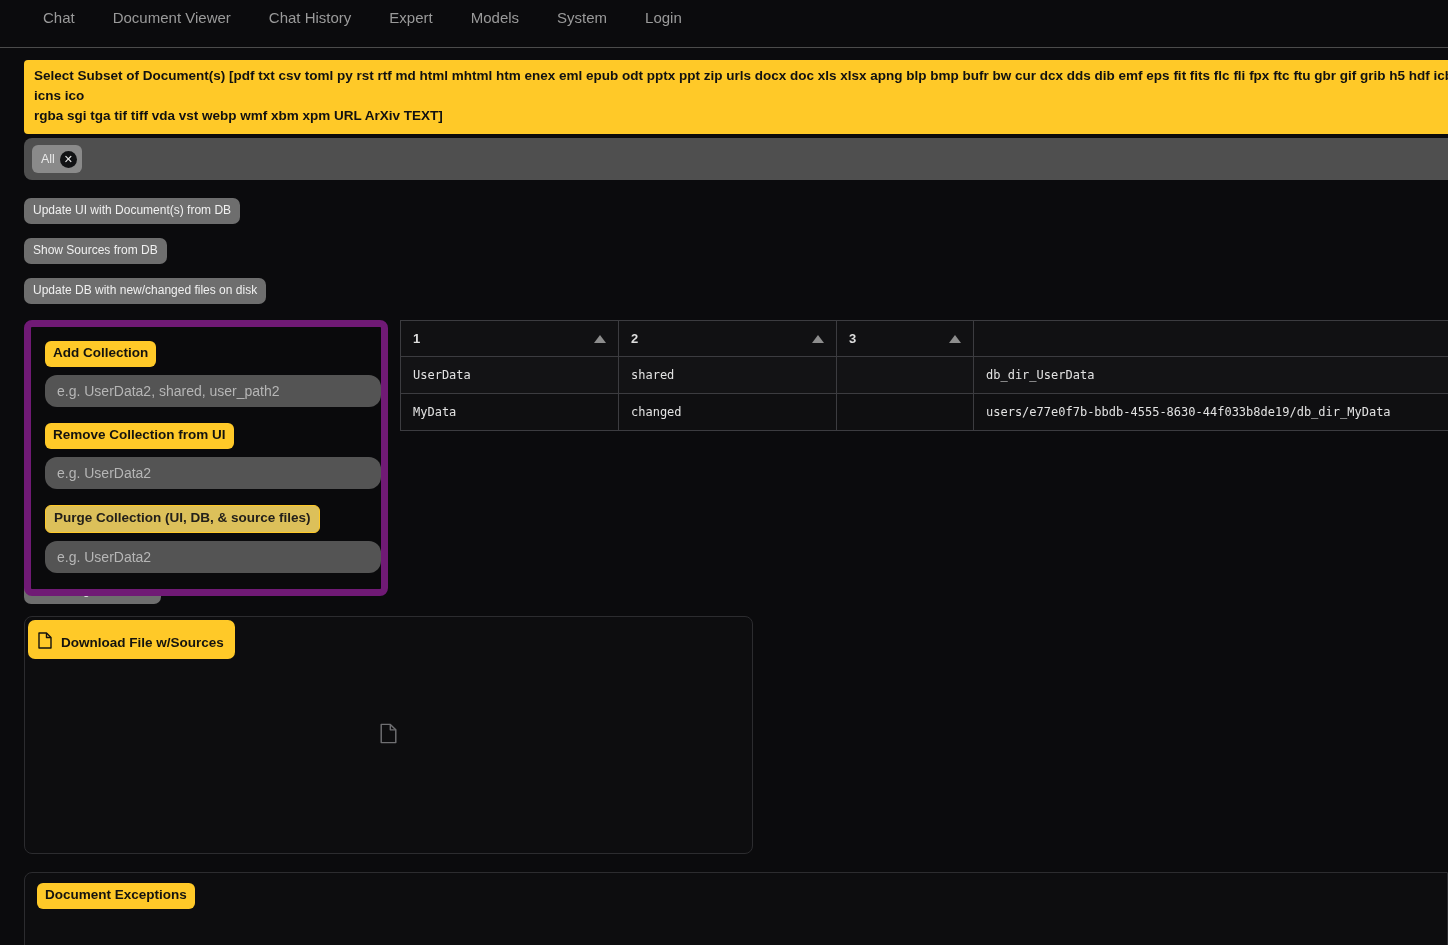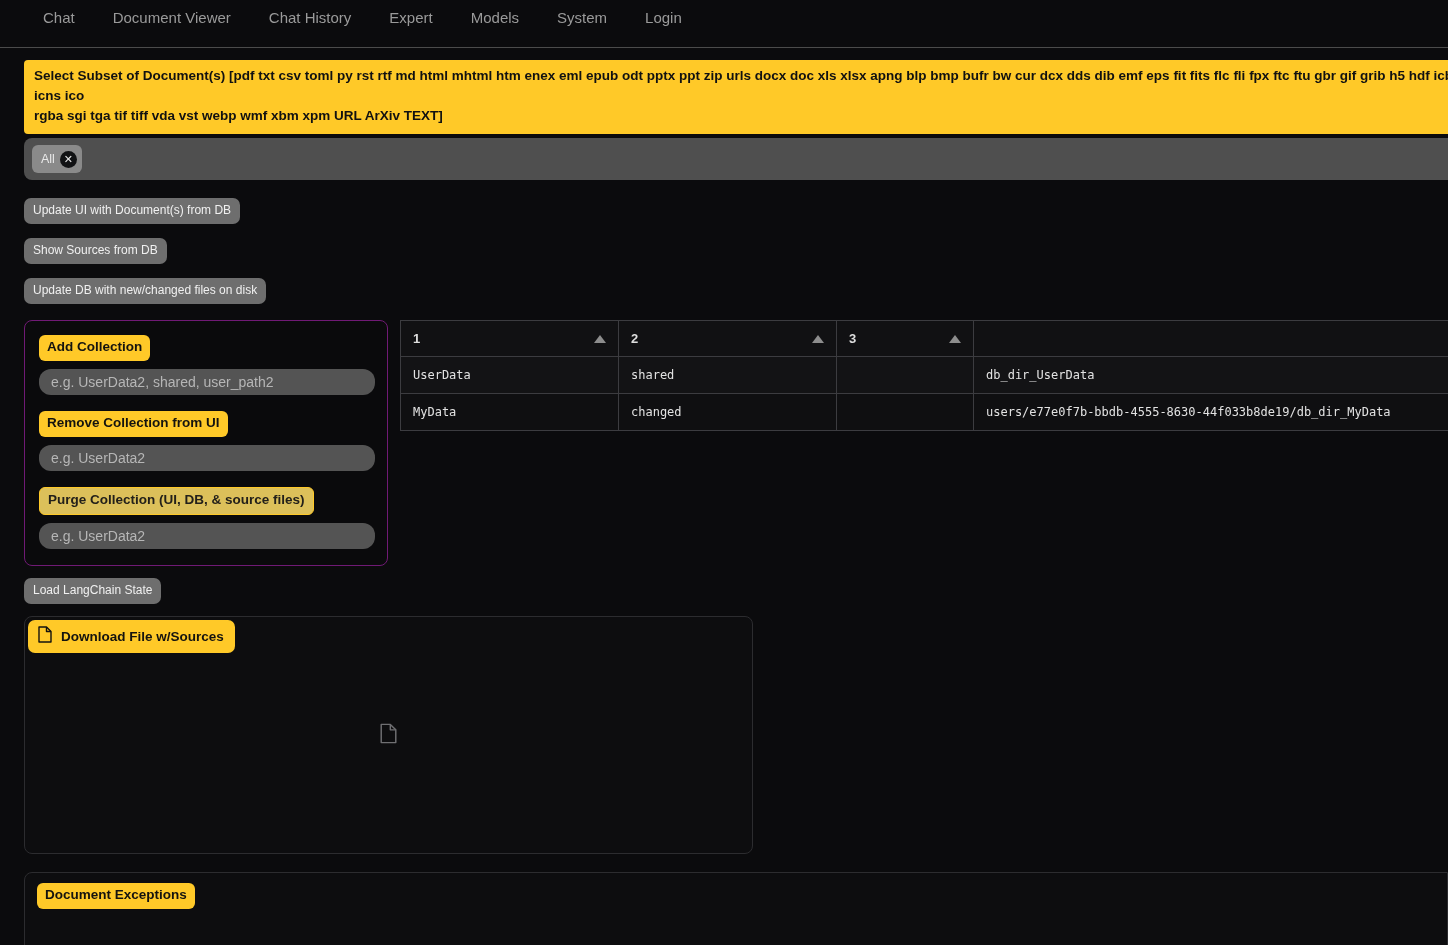--- a/index.html
+++ b/index.html
@@ -133,21 +133,21 @@
   .btn-stack > div:first-child { margin-top: 18px; }
 
   
   .mid { position: relative; margin-top: 16px; }
 
   .coll-panel {
     position: absolute;
     left: 24px; top: 0;
     width: 364px;
     background: #0a0a0c;
-    border: 1px solid #701a75;
+    border: 7px solid #701a75;
     border-radius: 8px;
     padding: 14px 14px 16px 14px;
   }
   .ybtn {
     display: inline-block;
     background: #ffc928;
     color: #14130f;
     font-size: 13.5px;
     font-weight: bold;
     border: none;
@@ -158,21 +158,21 @@
     line-height: 1.25;
   }
   .ybtn.muted {
     background: #dcc05a;
     border: 1px solid #ffc928;
     color: #23201a;
   }
   .tinput {
     display: block;
     width: 336px;
-    height: 26px;
+    height: 32px;
     margin-top: 8px;
     background: #545454;
     border: none;
     border-radius: 12px;
     color: #e6e6e6;
     font-size: 14px;
     padding: 0 12px;
     font-family: "Liberation Sans", sans-serif;
     outline: none;
   }
@@ -259,21 +259,21 @@
     left: 3px; top: 3px;
     display: inline-flex;
     align-items: center;
     gap: 9px;
     background: #ffc928;
     color: #14130f;
     font-size: 13.5px;
     font-weight: bold;
     border: none;
     border-radius: 7px;
-    padding: 6px 11px 7px 10px;
+    padding: 12px 11px 7px 10px;
     cursor: pointer;
     font-family: "Liberation Sans", sans-serif;
   }
   .center-file {
     position: absolute;
     left: 0; right: 0; top: 0; bottom: 0;
     display: flex;
     align-items: center;
     justify-content: center;
   }

